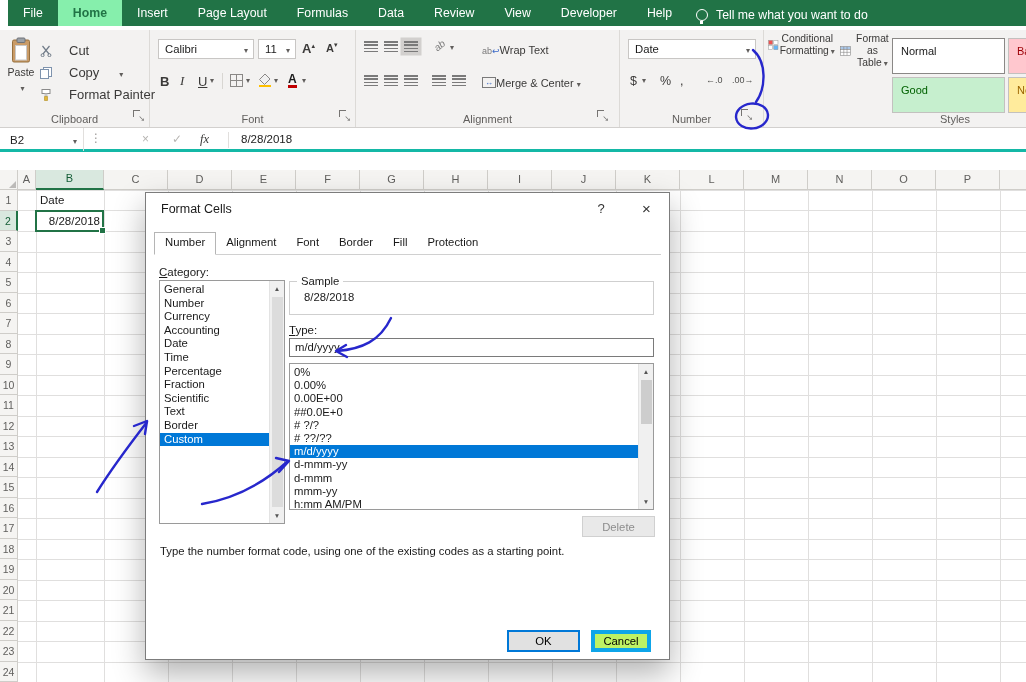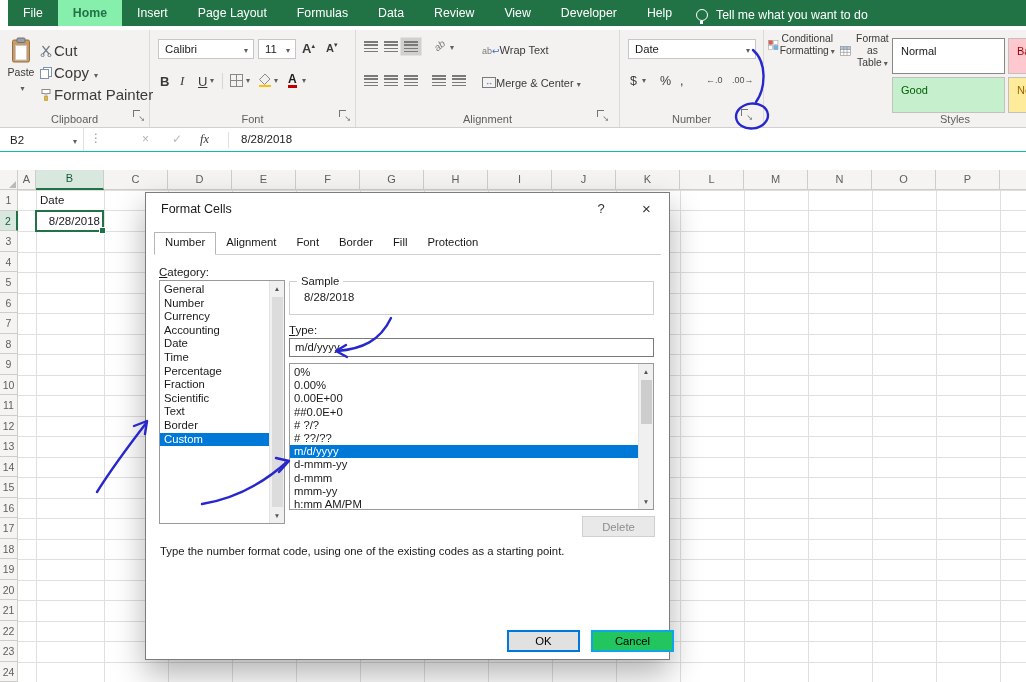--- a/index.html
+++ b/index.html
@@ -24,21 +24,21 @@
   .g-styles .glabel{left:120px}
   .launcher{position:absolute;right:4px;bottom:5px;width:12px;height:12px}
   .launcher::before{content:"";position:absolute;left:0;top:0;width:6px;height:6px;border-left:1.3px solid #767472;border-top:1.3px solid #767472}
   .launcher::after{content:"↘";position:absolute;right:0;bottom:-1px;font-size:8px;color:#767472;line-height:8px}
   .g-num .launcher{right:10px;bottom:6px}
   .dd::after{content:"▾";font-size:8px;color:#605e5c;margin-left:3px}
 
   .paste{position:absolute;left:3px;top:4px;width:36px;height:88px;display:flex;flex-direction:column;align-items:center;font-size:10.5px;color:#3b3a39;cursor:pointer}
   .paste svg{margin-top:3px}
   .paste span{margin-top:3px}
-  .sbtn{position:absolute;left:40px;height:21px;display:flex;align-items:center;gap:2px;font-size:15px;color:#3b3a39;white-space:nowrap;cursor:pointer}
+  .sbtn{position:absolute;left:40px;height:21px;display:flex;align-items:center;gap:17px;font-size:13px;color:#3b3a39;white-space:nowrap;cursor:pointer}
 
   .combo{position:absolute;background:#fff;border:1px solid #c8c6c4;height:20px;font-size:11.3px;display:flex;align-items:center;padding:0 5px 0 6px;color:#1a1a1a}
   .combo .dd{margin-left:auto}
   .fname{left:8px;top:9px;width:96px}
   .fsize{left:108px;top:9px;width:38px}
   .af{position:absolute;top:11px;font-size:13px;font-weight:600;color:#3b3a39}
   .af.grow{left:152px}.af.shrink{left:176px;font-size:11px}
   .af.grow::before{content:"A"}.af.grow::after{content:"▴";font-size:7px;vertical-align:super}
   .af.shrink::before{content:"A"}.af.shrink::after{content:"▾";font-size:7px;vertical-align:super}
   .fmt{position:absolute;top:41px;height:20px;display:flex;align-items:center;font-size:13px;color:#3b3a39;cursor:pointer}
@@ -73,21 +73,21 @@
   .fatb{left:76px;width:54px}
   .blabel .dd::after{margin-left:2px}
   .gallery{position:absolute;left:128px;top:8px;display:grid;grid-template-columns:113px 113px;grid-gap:3px}
   .chip{width:113px;height:36px;border:1px solid #c3c1bf;background:#fff;font-size:11px;line-height:24px;padding-left:8px;color:#1a1a1a;white-space:nowrap;overflow:hidden;cursor:pointer}
   .chip.normal{border-color:#8a8886}
   .chip.bad{background:var(--style_bad_bg);color:var(--style_bad_text)}
   .chip.good{background:var(--style_good_bg);color:var(--style_good_text)}
   .chip.neutral{background:var(--style_neutral_bg);color:var(--style_neutral_text)}
 
   
-  .fbar{position:absolute;left:0;top:128px;width:100%;height:24px;background:#fff;border-bottom:1px solid #14b8a6}
+  .fbar{position:absolute;left:0;top:128px;width:100%;height:24px;background:#fff;border-bottom:3px solid #14b8a6}
   .namebox{position:absolute;left:0;top:0;width:84px;height:23px;border-right:1px solid #e1dfdd;font-size:11.5px;display:flex;align-items:center;padding:0 6px 0 10px;color:#222;cursor:pointer}
   .namebox .dd{margin-left:auto}
   .fdots{position:absolute;left:90px;top:3px;color:#9f9d9b;font-size:12px}
   .fdots::after{content:"⋮"}
   .fbtn{position:absolute;top:0;height:23px;line-height:23px;font-size:12px;color:#b7b5b2;cursor:pointer}
   .fbtn.cancel{left:142px}
   .fbtn.enter{left:172px}
   .fbtn.fx{left:200px;color:#3b3a39;font-style:italic;font-family:"Liberation Serif",serif;font-size:12.5px}
   .fsep{position:absolute;left:228px;top:4px;height:16px;border-left:1px solid #e1dfdd}
   .fvalue{position:absolute;left:241px;top:0;height:23px;line-height:23px;font-size:11.5px;color:#222}
@@ -138,21 +138,21 @@
   .sampleval{margin:4px 0 0 14px;font-size:11.3px}
   .type-label{position:absolute;left:143px;top:131px}
   .type-input{position:absolute;left:143px;top:145px;width:365px;height:19px;border:1px solid #7a7a7a;padding-left:5px;line-height:17px;font-size:11.3px;background:#fff;cursor:text}
   .typewrap{position:absolute;left:143px;top:170px;width:365px;height:147px;border:1px solid #9a9a9a;display:flex;background:#fff}
   .typelist{flex:1;overflow:hidden;padding-top:2px}
   .titem{height:13.2px;line-height:13.2px;padding-left:4px;font-size:11.3px;cursor:pointer}
   .titem.selected{background:var(--selection_blue);color:#fff}
   .delbtn{position:absolute;left:436px;top:323px;width:73px;height:21px;background:#e9e9e9;border:1px solid #d0d0d0;color:#8d8d8d;font-size:11.3px;font-family:inherit}
   .dhelp-text{position:absolute;left:14px;top:352px;right:14px;font-size:11.3px}
   .okbtn{position:absolute;left:361px;top:437px;width:73px;height:22px;background:#e1e1e1;border:2px solid var(--selection_blue);font-size:11.3px;font-family:inherit;cursor:pointer}
-  .cancelbtn{position:absolute;left:445px;top:437px;width:83px;height:22px;background:#22c55e;border:2px solid #0ea5e9;font-size:11.3px;font-family:inherit;cursor:pointer}
+  .cancelbtn{position:absolute;left:445px;top:437px;width:60px;height:22px;background:#bef264;border:4px solid #0ea5e9;font-size:11.3px;font-family:inherit;cursor:pointer}
 
   
   .ann{position:absolute;left:0;top:0;z-index:60;pointer-events:none}
   .ink{fill:none;stroke:var(--annotation_ink);stroke-width:2.4px;stroke-linecap:round;stroke-linejoin:round}
 </style>
 </head>
 <body>
 
 <div class="app">
 

